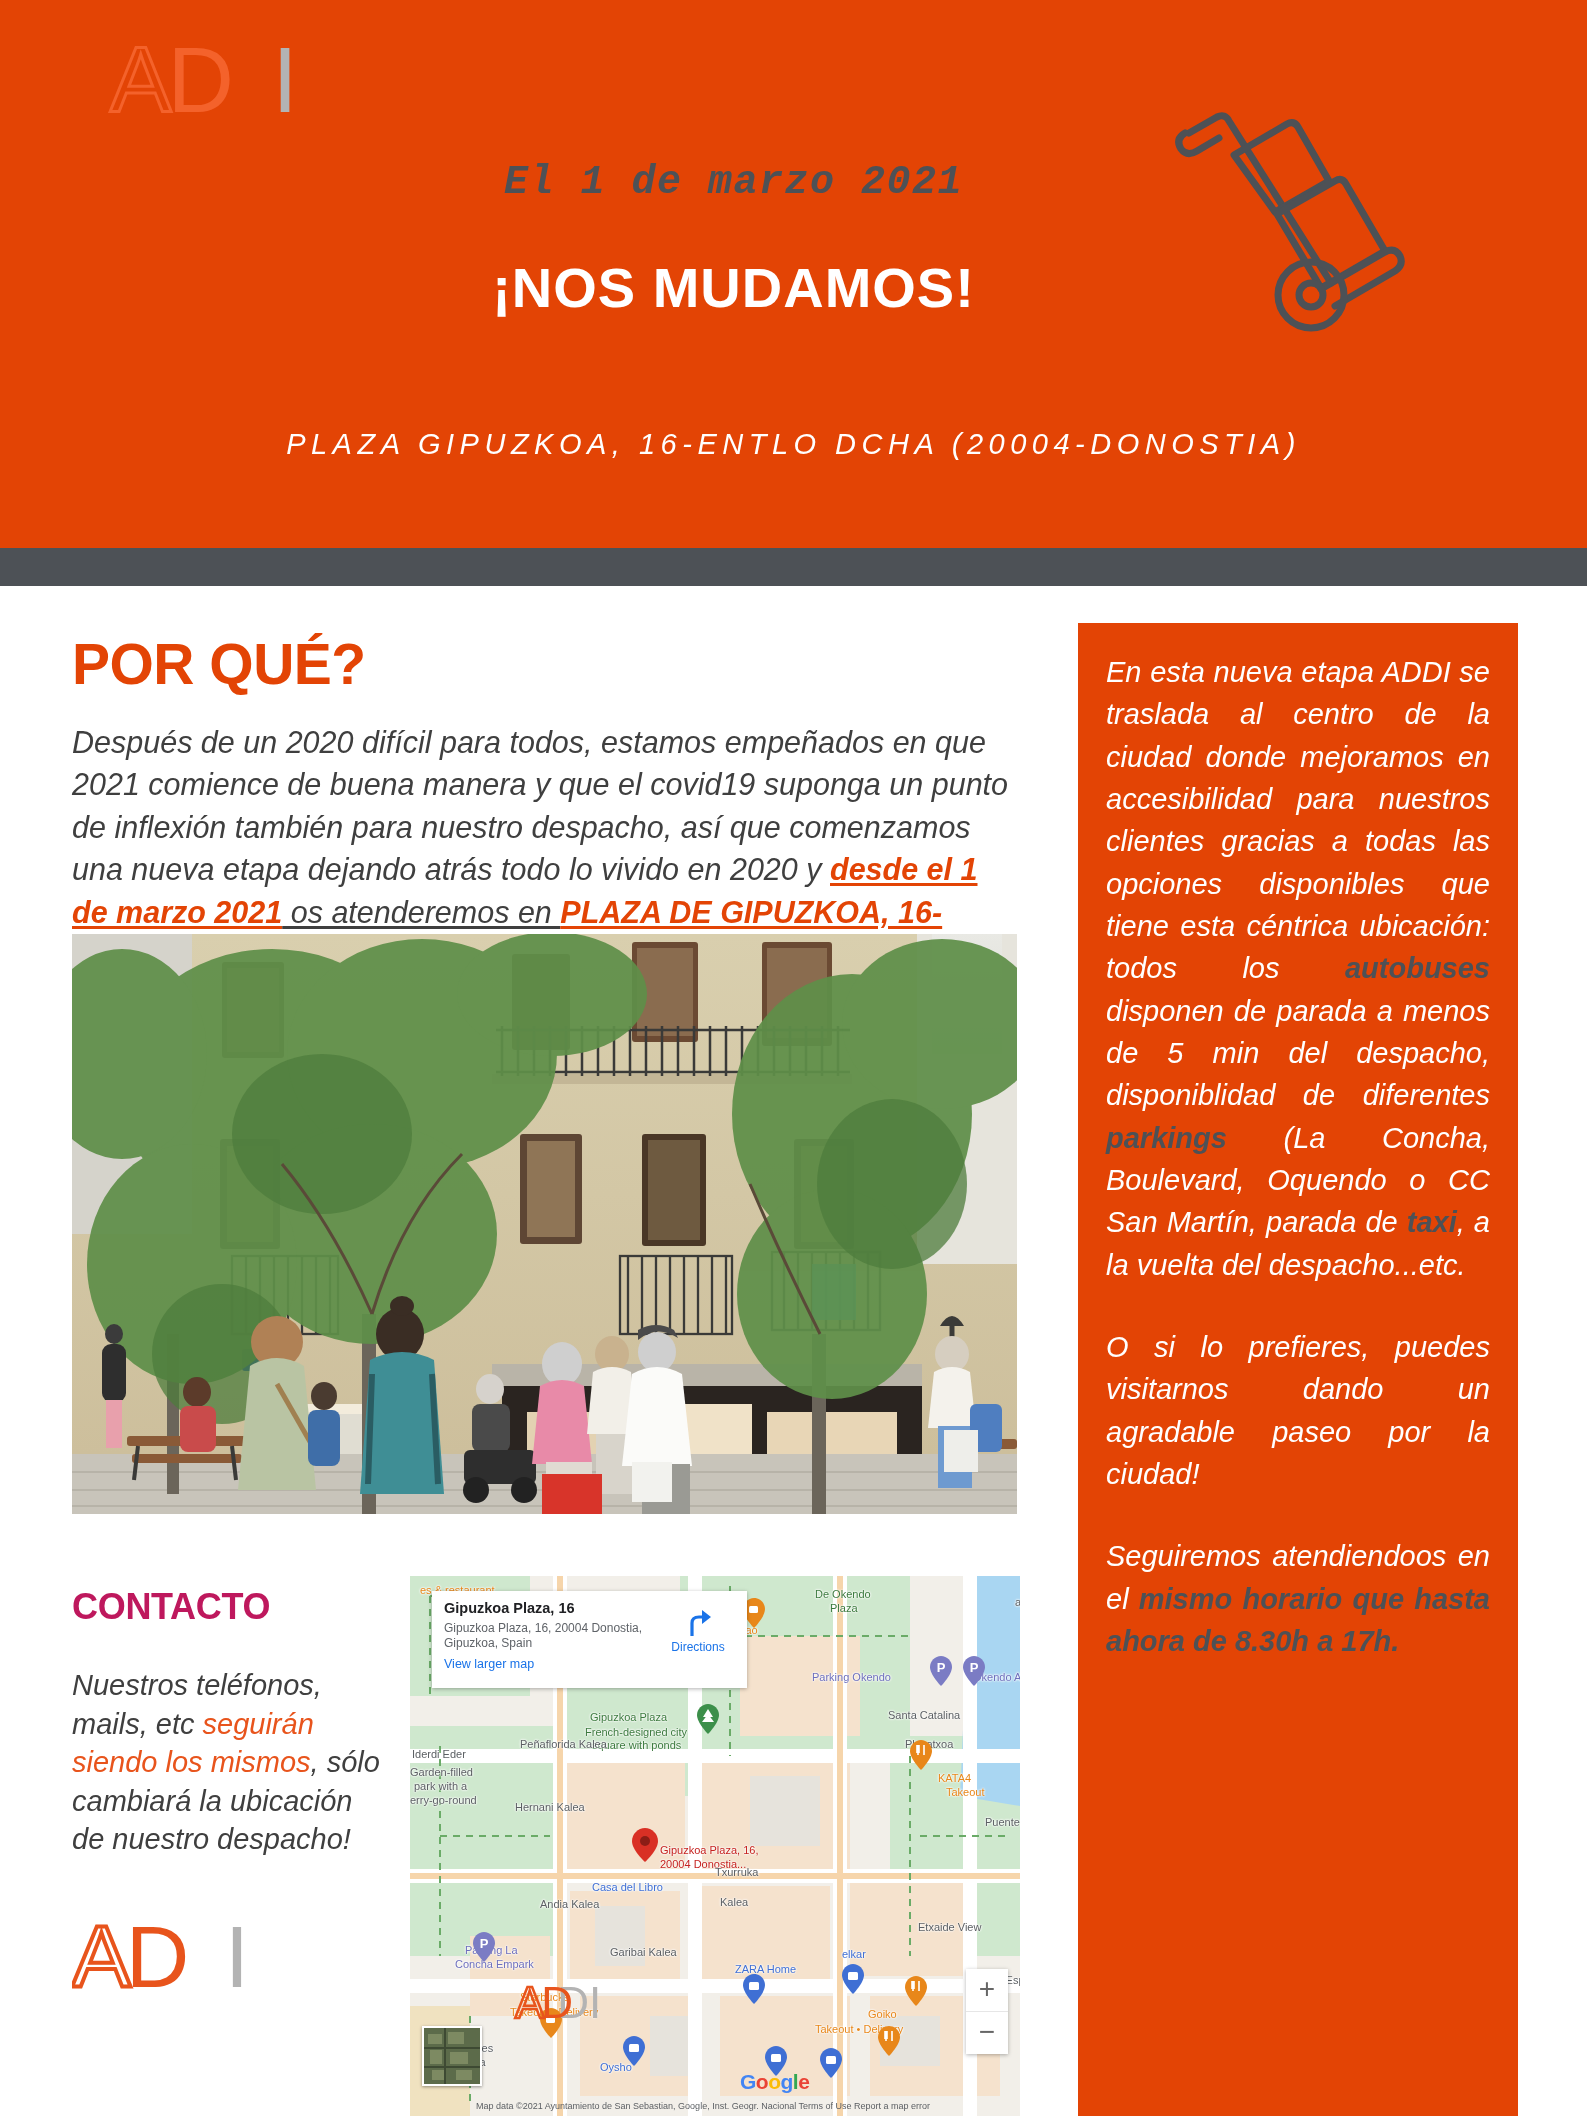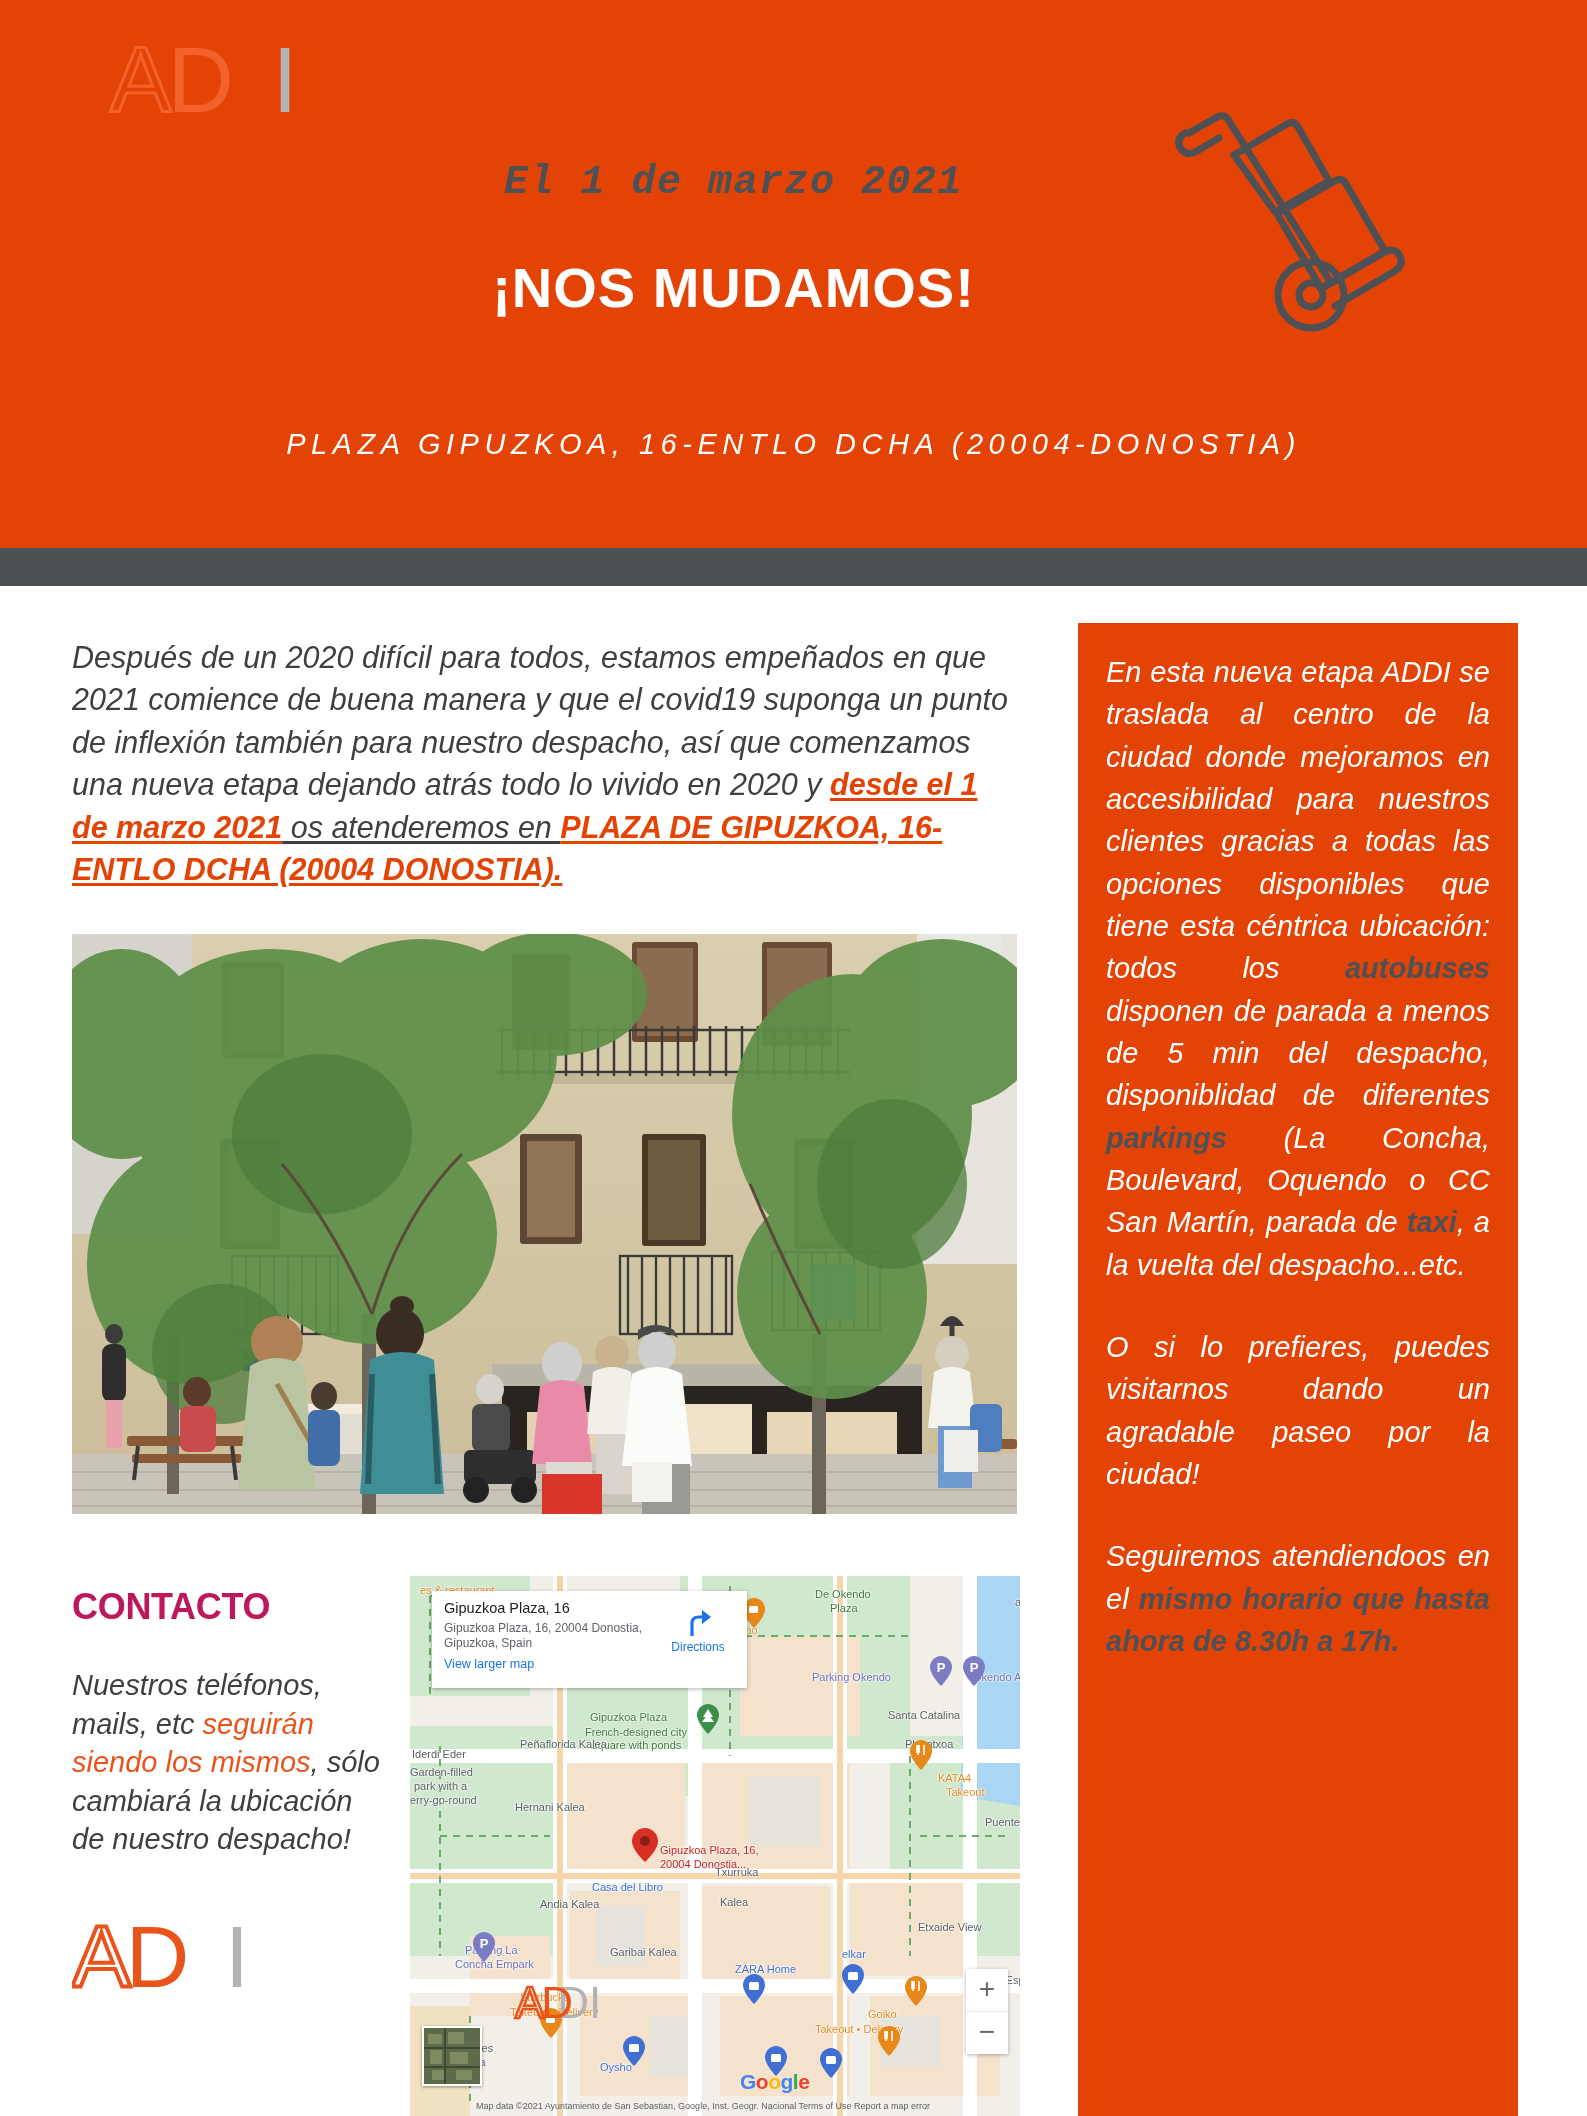--- a/index.html
+++ b/index.html
@@ -225,21 +225,21 @@
     width: 315px;
     height: 97px;
     background: #ffffff;
     box-shadow: 0 1px 4px rgba(0,0,0,.3);
     z-index: 20;
     padding: 9px 12px 0 12px;
     box-sizing: border-box;
   }
   .map-card-title {
     font-size: 14.5px;
-    font-weight: normal;
+    font-weight: bold;
     color: #202124;
     line-height: 1.2;
   }
   .map-card-addr {
     font-size: 12px;
     color: #5f6368;
     line-height: 1.25;
     margin-top: 4px;
     width: 200px;
   }
@@ -400,20 +400,21 @@
       <circle cx="152" cy="200" r="12"></circle>
     </g>
   </svg>
 </div>
 
 <div class="divider-bar"></div>
 
 <div class="content">
 
   <div class="left-col">
+    <h2 class="h-por-que">POR QUÉ?</h2>
     <p class="para-why"><span>Después de un 2020 difícil para todos, estamos empeñados en que 2021 comience de buena manera y que el covid19 suponga un punto de inflexión también para nuestro despacho, así que comenzamos una nueva etapa dejando atrás todo lo vivido en 2020 y </span><span class="em-orange">desde el 1 de marzo 2021</span><span class="em-gray-underline"> os atenderemos en </span><span class="em-orange">PLAZA DE GIPUZKOA, 16-ENTLO DCHA (20004 DONOSTIA).</span></p>
   </div>
 
   <div class="photo">
     <svg width="945" height="580" viewBox="0 0 945 580">
       <defs>
         <linearGradient id="fac" x1="0" y1="0" x2="0" y2="1">
           <stop offset="0" stop-color="#d9cfae"></stop>
             <stop offset="1" stop-color="#cdbf9c"></stop>
         </linearGradient>

